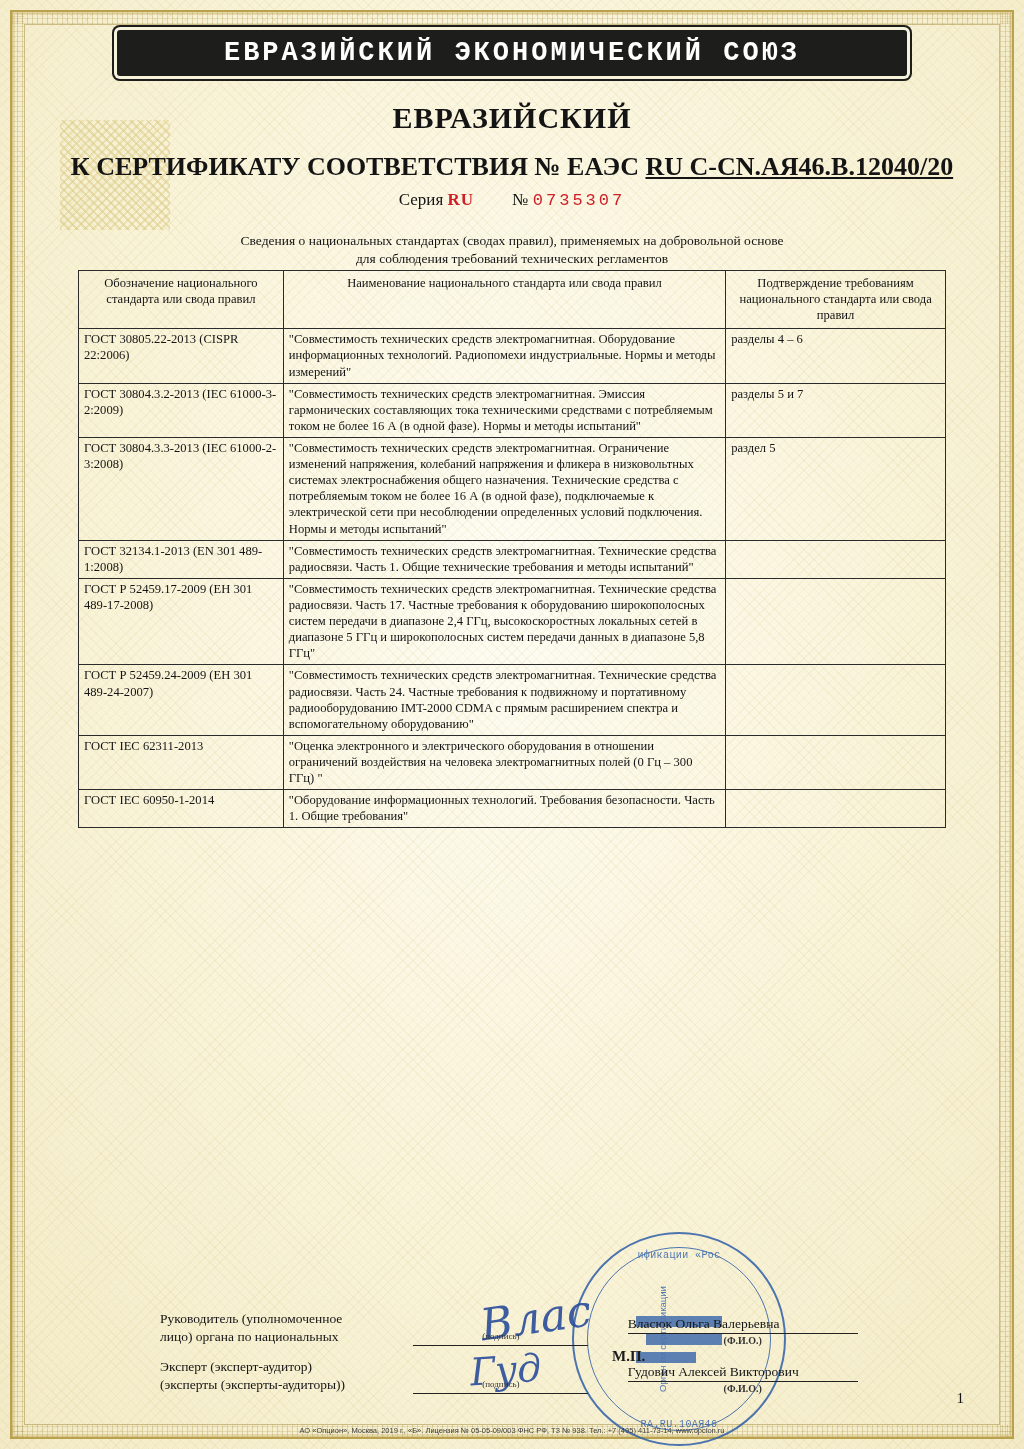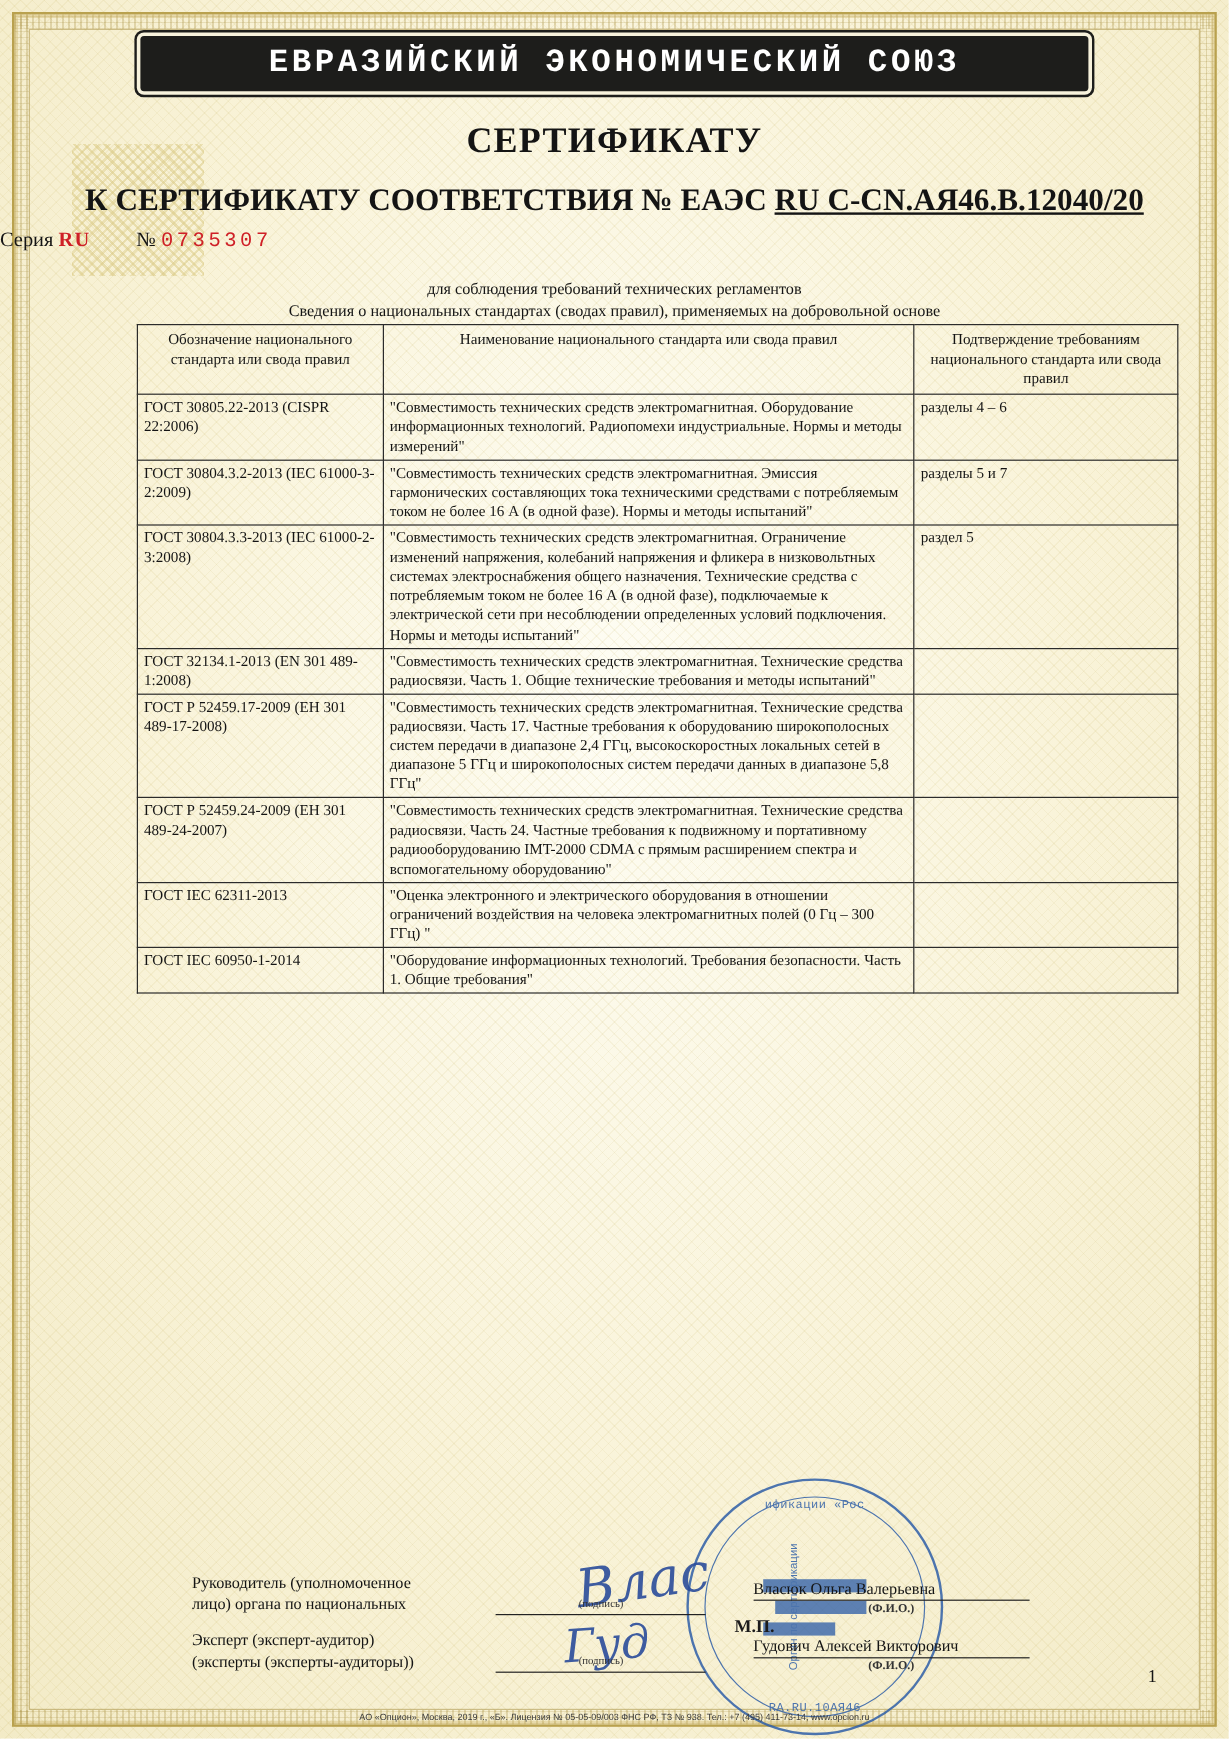--- a/index.html
+++ b/index.html
@@ -104,20 +104,21 @@
   }
   .subtitle .underlined {
     text-decoration: underline;
   }
 
   .seriesline {
     position: absolute;
     top: 190px;
     left: 0;
     width: 100%;
+    text-align: center;
     font-size: 17px;
     box-sizing: border-box;
   }
   .seriesline .ser-label { font-weight: normal; }
   .seriesline .ser-code {
     color: #cf2027;
     font-weight: bold;
     letter-spacing: 1px;
   }
   .seriesline .num-sign { margin-left: 34px; }
@@ -139,21 +140,20 @@
 
   
   table.std {
     position: absolute;
     left: 78px;
     top: 270px;
     width: 868px;
     border-collapse: collapse;
     font-size: 12.6px;
     line-height: 1.28;
-    margin-left: 36px;
   }
   table.std th, table.std td {
     border: 1px solid #2b2b2b;
     vertical-align: top;
     padding: 2px 5px 3px 5px;
   }
   table.std th {
     text-align: center;
     font-weight: normal;
     padding: 4px 6px 5px 6px;
@@ -318,37 +318,37 @@
   <div class="guilloche-band band-left"></div>
   <div class="guilloche-band band-right"></div>
   <div class="border-outer"></div>
   <div class="border-inner"></div>
   <div class="watermark"></div>
 
   <div class="banner">
     <span class="banner-text">ЕВРАЗИЙСКИЙ ЭКОНОМИЧЕСКИЙ СОЮЗ</span>
   </div>
 
-  <div class="title">СЕРТИФИКАТУ</div>
+  <div class="title">ЕВРАЗИЙСКИЙ</div>
 
   <div class="subtitle">
     <span>К СЕРТИФИКАТУ СООТВЕТСТВИЯ № ЕАЭС</span>
     <span class="underlined num">RU C-CN.АЯ46.В.12040/20</span>
   </div>
 
   <div class="seriesline">
     <span class="ser-label">Серия</span>
     <span class="ser-code">RU</span>
     <span class="num-sign">№</span>
     <span class="ser-number">0735307</span>
   </div>
 
   <div class="lead">
+    <div>Сведения о национальных стандартах (сводах правил), применяемых на добровольной основе</div>
     <div>для соблюдения требований технических регламентов</div>
-    <div>Сведения о национальных стандартах (сводах правил), применяемых на добровольной основе</div>
   </div>
 
   <table class="std">
     <colgroup>
         <col class="c1">
         <col class="c2">
         <col class="c3">
       </colgroup>
     <thead>
       <tr>

